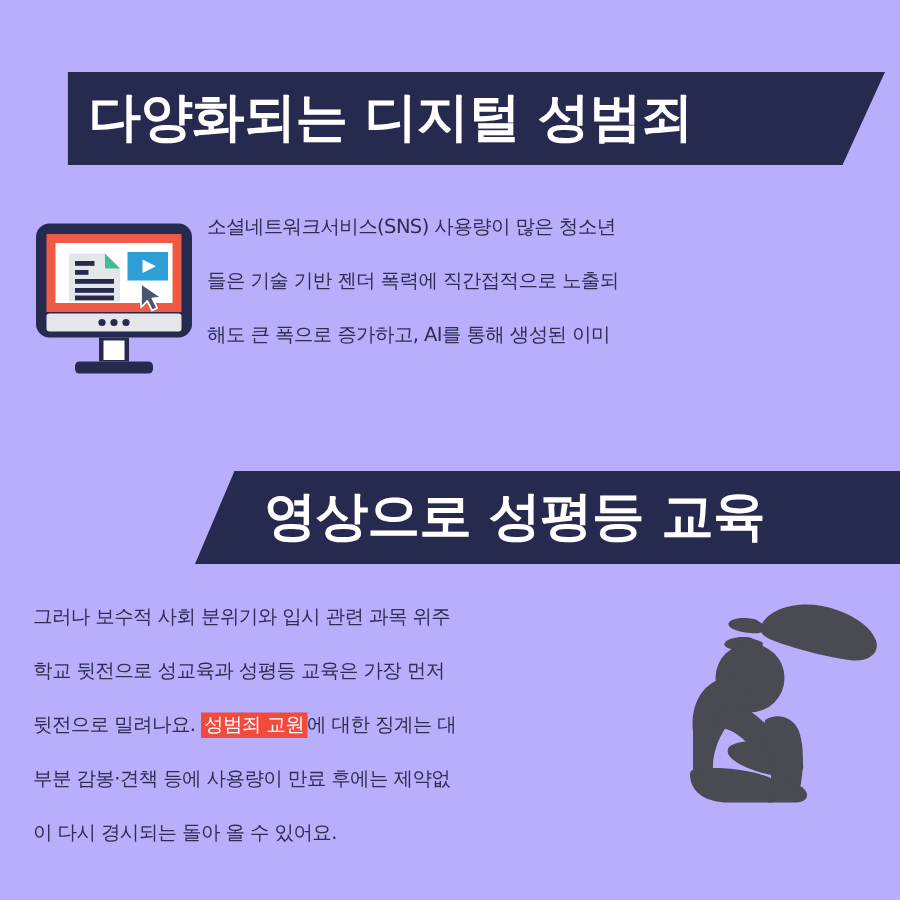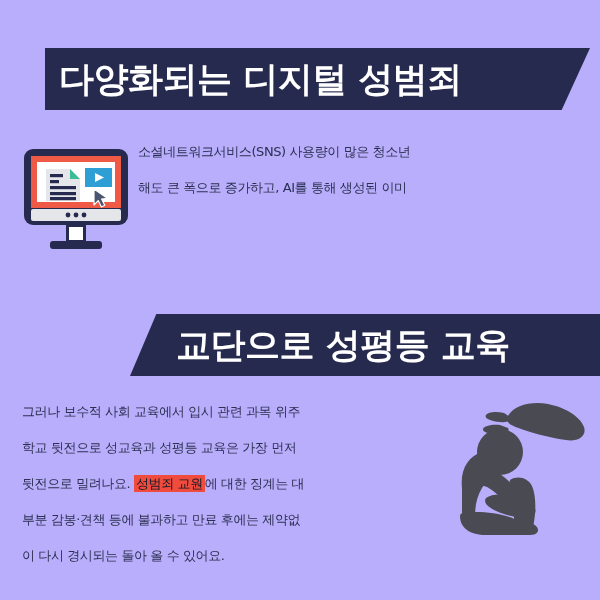--- a/index.html
+++ b/index.html
@@ -78,21 +78,21 @@
     left: 22px;
     top: 394px;
     width: 455px;
   }
   .para-line {
     display: block;
     white-space: nowrap;
   }
   .highlight {
     background: #f04b3c;
-    color: #0f172a;
+    color: #ffffff;
     padding: 1px 2px;
   }
 
   
   .monitor-icon {
     position: absolute;
     left: 22px;
     top: 147px;
     width: 108px;
     height: 112px;
@@ -145,25 +145,26 @@
 
       <rect x="44" y="78" width="20" height="16" fill="#262a4e"></rect>
       <rect x="47" y="80" width="14" height="13" fill="#ffffff"></rect>
 
       <rect x="28" y="94" width="52" height="8" rx="3" ry="3" fill="#262a4e"></rect>
     </svg>
   </div>
 
   <div class="para para-1">
     <span class="para-line">소셜네트워크서비스(SNS) 사용량이 많은 청소년</span>
+    <span class="para-line">들은 기술 기반 젠더 폭력에 직간접적으로 노출되</span>
     <span class="para-line">해도 큰 폭으로 증가하고, AI를 통해 생성된 이미</span>
   </div>
 
   <div class="banner banner-2">
-    <span class="banner-title">교단으로 성평등 교육</span>
+    <span class="banner-title">영상으로 성평등 교육</span>
   </div>
 
   <div class="person-icon">
     <svg viewBox="0 0 140 160" width="140" height="160" xmlns="http://www.w3.org/2000/svg">
       <g fill="#4a4a52">
 
         <path d="M56 24
                  C 62 13, 80 9, 96 12
                  C 112 15, 128 24, 132 35
                  C 135 44, 126 50, 114 48
@@ -212,20 +213,20 @@
 
         <path d="M62 130
                  C 70 128, 80 130, 84 134
                  C 88 138, 86 143, 78 143
                  L 60 143 Z"></path>
       </g>
     </svg>
   </div>
 
   <div class="para para-2">
-    <span class="para-line">그러나 보수적 사회 교육에서 입시 관련 과목 위주</span>
+    <span class="para-line">그러나 보수적 사회 분위기와 입시 관련 과목 위주</span>
     <span class="para-line">학교 뒷전으로 성교육과 성평등 교육은 가장 먼저</span>
     <span class="para-line"><span>뒷전으로 밀려나요. </span><span class="highlight">성범죄 교원</span><span>에 대한 징계는 대</span></span>
-    <span class="para-line">부분 감봉·견책 등에 불과하고 만료 후에는 제약없</span>
+    <span class="para-line">부분 감봉·견책 등에 사용량이 만료 후에는 제약없</span>
     <span class="para-line">이 다시 경시되는 돌아 올 수 있어요.</span>
   </div>
 
 </div>
 
 </body></html>

